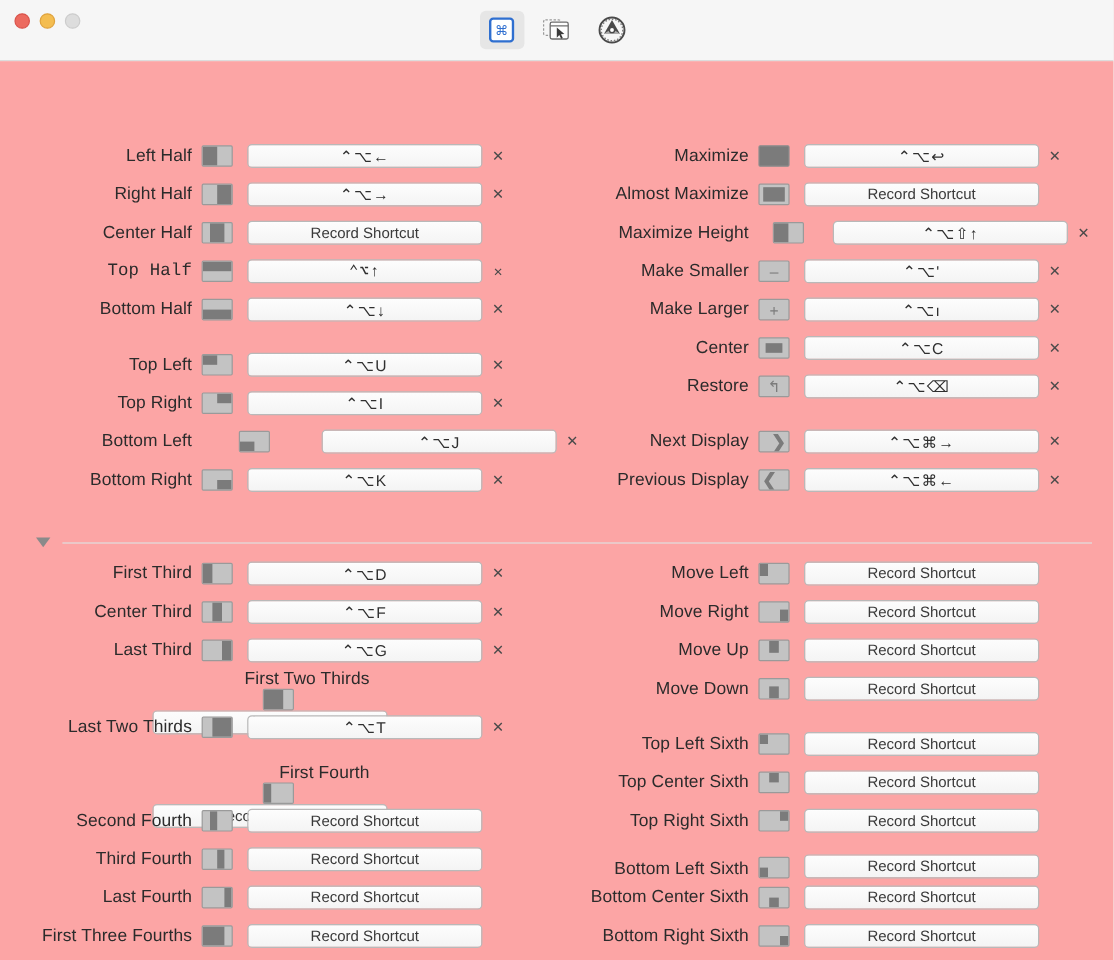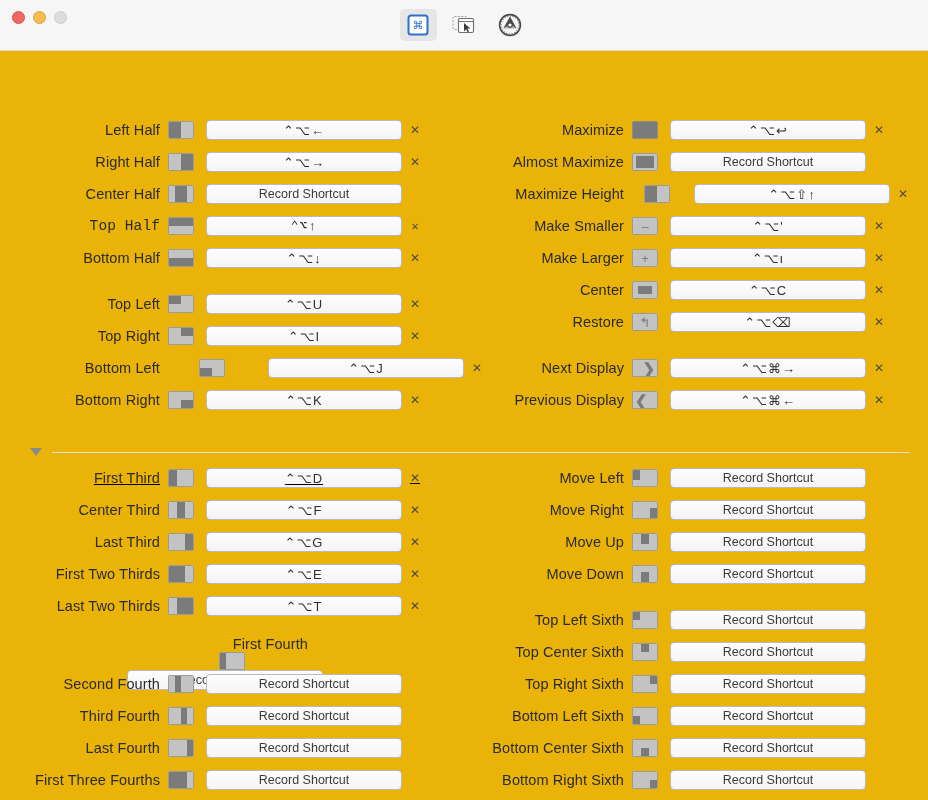--- a/index.html
+++ b/index.html
@@ -35,21 +35,21 @@
   .toolbar { display: flex; align-items: center; gap: 9px; }
   .tbitem {
     width: 37px; height: 32px;
     display: flex; align-items: center; justify-content: center;
     border-radius: 5px;
     background: transparent;
   }
   .tbitem.selected { background: #e6e6e6; }
 
   
-  .content { position: relative; height: 749px; background: #eab308; }
+  .content { position: relative; height: 749px; background: #fca5a5; }
 
   .col { position: absolute; top: 0; }
   .col-left  { left: 0;   width: 464px; }
   .col-right { left: 464px; width: 464px; }
 
   .row {
     display: flex;
     align-items: center;
     height: 32px;
   }
@@ -396,21 +396,21 @@
         </span>
       </div>
     </div>
 
   <div class="divider-row" id="section-divider" style="top: 397px;">
     <span class="disclosure"></span>
     <span class="divline"></span>
   </div>
 
   <div class="col col-left" id="sec2-left">
-      <div class="row" style="position: absolute; left: 0px; right: 0px; top: 411px; text-decoration: underline;">
+      <div class="row" style="position: absolute; left: 0px; right: 0px; top: 411px;">
         <span class="label lbl-left">First Third</span>
         <span class="thumb">
           <i style="left: 0px; top: 0px; width: 8.16px; height: 16px;"></i>
         </span>
         <span class="recorder-wrap">
           <span class="recorder wide">
             <span class="keys">⌃⌥D</span>
           </span>
           <span class="clearbtn">✕</span>
         </span>
@@ -432,21 +432,21 @@
         <span class="thumb">
           <i style="left: 15.84px; top: 0px; width: 8.16px; height: 16px;"></i>
         </span>
         <span class="recorder-wrap">
           <span class="recorder wide">
             <span class="keys">⌃⌥G</span>
           </span>
           <span class="clearbtn">✕</span>
         </span>
       </div>
-      <div class="row" style="position: absolute; left: 0px; right: 0px; top: 507px;">
+      <div class="row" style="position: absolute; left: 0px; right: 0px; top: 507px; flex-direction: column;">
         <span class="label lbl-left">First Two Thirds</span>
         <span class="thumb">
           <i style="left: 0px; top: 0px; width: 16.08px; height: 16px;"></i>
         </span>
         <span class="recorder-wrap">
           <span class="recorder wide">
             <span class="keys">⌃⌥E</span>
           </span>
           <span class="clearbtn">✕</span>
         </span>
@@ -603,21 +603,21 @@
         <span class="thumb">
           <i style="left: 16.8px; top: 0px; width: 7.2px; height: 8px;"></i>
         </span>
         <span class="recorder-wrap">
           <span class="recorder wide">
             <span class="placeholder">Record Shortcut</span>
           </span>
           <span class="clearbtn hidden">✕</span>
         </span>
       </div>
-      <div class="row" style="position: absolute; left: 0px; right: 0px; top: 649px;">
+      <div class="row" style="position: absolute; left: 0px; right: 0px; top: 649px; align-items: flex-end;">
         <span class="label lbl-right">Bottom Left Sixth</span>
         <span class="thumb">
           <i style="left: 0px; top: 8px; width: 7.2px; height: 8px;"></i>
         </span>
         <span class="recorder-wrap">
           <span class="recorder wide">
             <span class="placeholder">Record Shortcut</span>
           </span>
           <span class="clearbtn hidden">✕</span>
         </span>

